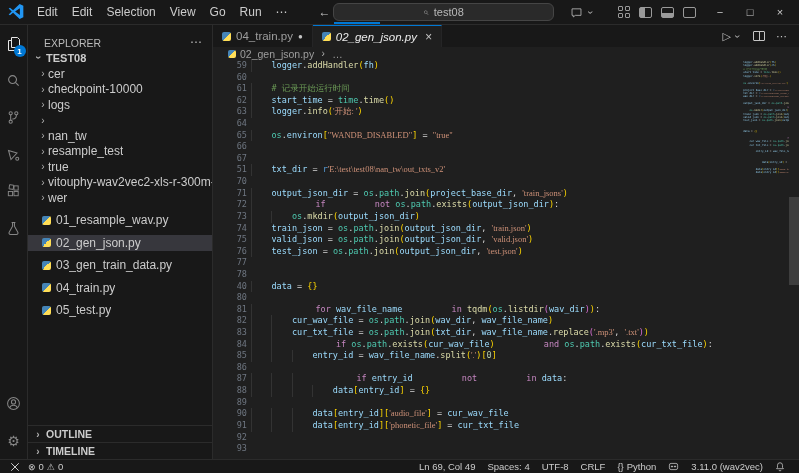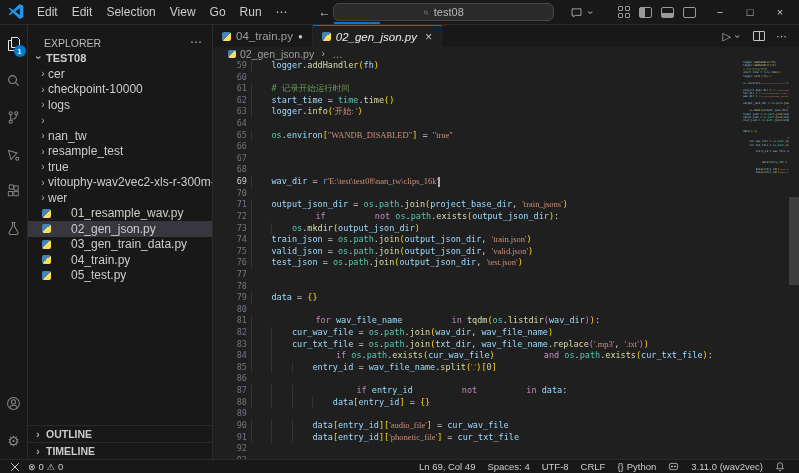--- a/index.html
+++ b/index.html
@@ -50,21 +50,21 @@
     font-size:10.5px; color:#bbbbbb; flex:none; }
   .sb-header .more { margin-left:auto; color:#bbbbbb; font-size:12px; }
   .tree { flex:1; overflow:hidden; font-size:12px; }
   .root-row { height:17px; display:flex; align-items:center; gap:3px; padding-left:5px;
     font-weight:bold; font-size:11px; color:#cccccc; }
   .tree-row { height:15.5px; display:flex; align-items:center; color:#cccccc; }
   .tree-row.selected { background:#37373d; }
   .chev { color:#b0b0b0; font-size:10px; width:10px; text-align:center; flex:none; }
   .chev-down { display:inline-block; transform:rotate(90deg); }
   .folder-row .chev { margin-left:10px; }
-  .file-row { padding-left:14px; gap:20px; }
+  .file-row { padding-left:14px; gap:5px;margin-top:7px; }
   .pyicon { width:9px; height:9px; border-radius:2px; flex:none;
     background:linear-gradient(135deg,#4584b6 50%,#ffde57 50%); }
   .tree-label { white-space:nowrap; overflow:hidden; }
   .sb-section { height:17px; border-top:1px solid #2b2b2b; display:flex; align-items:center;
     gap:3px; padding-left:5px; font-weight:bold; font-size:10.5px; color:#cccccc; flex:none; }
 
   
   .editor-col { flex:1; display:flex; flex-direction:column; background:#1f1f1f; min-width:0; }
   .tabbar { height:22px; background:#181818; display:flex; align-items:stretch; flex:none; }
   .tab { display:flex; align-items:center; gap:5px; padding:0 9px; font-size:11.5px;
@@ -337,32 +337,31 @@
       <div id="code-lines">
           <div class="code-row"><div class="gutter">59</div><div class="lcontent"><span class="ind" style="width: 20.468px;"></span><span class="tk-v">logger</span><span class="tk-p">.</span><span class="tk-f">addHandler</span><span class="tk-b1">(</span><span class="tk-v">fh</span><span class="tk-b1">)</span></div></div>
           <div class="code-row"><div class="gutter">60</div></div>
           <div class="code-row"><div class="gutter">61</div><div class="lcontent"><span class="ind" style="width: 20.468px;"></span><span class="tk-c"># 记录开始运行时间</span></div></div>
           <div class="code-row"><div class="gutter">62</div><div class="lcontent"><span class="ind" style="width: 20.468px;"></span><span class="tk-v">start_time</span><span class="tk-p"> = </span><span class="tk-m">time</span><span class="tk-p">.</span><span class="tk-f">time</span><span class="tk-b1">()</span></div></div>
           <div class="code-row"><div class="gutter">63</div><div class="lcontent"><span class="ind" style="width: 20.468px;"></span><span class="tk-v">logger</span><span class="tk-p">.</span><span class="tk-f">info</span><span class="tk-b1">(</span><span class="tk-s">'开始: '</span><span class="tk-b1">)</span></div></div>
           <div class="code-row"><div class="gutter">64</div><div class="lcontent"></div></div>
           <div class="code-row"><div class="gutter">65</div><div class="lcontent"><span class="ind" style="width: 20.468px;"></span><span class="tk-m">os</span><span class="tk-p">.</span><span class="tk-v">environ</span><span class="tk-b1">[</span><span class="tk-s">"WANDB_DISABLED"</span><span class="tk-b1">]</span><span class="tk-p"> = </span><span class="tk-s">"true"</span></div></div>
           <div class="code-row"><div class="gutter">66</div><div class="lcontent"></div></div>
           <div class="code-row"><div class="gutter">67</div></div>
-          <div class="code-row"><div class="gutter">68</div></div>
-          <div class="code-row"><div class="gutter cur">69</div><div class="lcontent"><span class="ind" style="width: 20.468px;"></span><span class="tk-v">wav_dir</span><span class="tk-p"> = </span><span class="tk-r">r</span><span class="tk-s">'E:\test\test08\nan_tw\clips_16k'</span><span class="cursor"></span></div></div>
+          <div class="code-row"><div class="gutter">51</div><div class="lcontent"><span class="ind" style="width: 20.468px;"></span><span class="tk-v">txt_dir</span><span class="tk-p"> = </span><span class="tk-r">r</span><span class="tk-s">'E:\test\test08\nan_tw\out_txts_v2'</span></div></div>
           <div class="code-row"><div class="gutter">70</div><div class="lcontent"></div></div>
           <div class="code-row"><div class="gutter">71</div><div class="lcontent"><span class="ind" style="width: 20.468px;"></span><span class="tk-v">output_json_dir</span><span class="tk-p"> = </span><span class="tk-m">os</span><span class="tk-p">.</span><span class="tk-m">path</span><span class="tk-p">.</span><span class="tk-f">join</span><span class="tk-b1">(</span><span class="tk-v">project_base_dir</span><span class="tk-p">, </span><span class="tk-s">'train_jsons'</span><span class="tk-b1">)</span></div></div>
           <div class="code-row"><div class="gutter">72</div><div class="lcontent"><span class="ind" style="width: 20.468px;"></span><span class="tk-k">if</span><span class="tk-p"> </span><span class="tk-k">not</span><span class="tk-p"> </span><span class="tk-m">os</span><span class="tk-p">.</span><span class="tk-m">path</span><span class="tk-p">.</span><span class="tk-f">exists</span><span class="tk-b1">(</span><span class="tk-v">output_json_dir</span><span class="tk-b1">)</span><span class="tk-p">:</span></div></div>
           <div class="code-row"><div class="gutter">73</div><div class="lcontent"><span class="ind" style="width: 40.936px;"></span><span class="tk-m">os</span><span class="tk-p">.</span><span class="tk-f">mkdir</span><span class="tk-b1">(</span><span class="tk-v">output_json_dir</span><span class="tk-b1">)</span></div></div>
           <div class="code-row"><div class="gutter">74</div><div class="lcontent"><span class="ind" style="width: 20.468px;"></span><span class="tk-v">train_json</span><span class="tk-p"> = </span><span class="tk-m">os</span><span class="tk-p">.</span><span class="tk-m">path</span><span class="tk-p">.</span><span class="tk-f">join</span><span class="tk-b1">(</span><span class="tk-v">output_json_dir</span><span class="tk-p">, </span><span class="tk-s">'train.json'</span><span class="tk-b1">)</span></div></div>
           <div class="code-row"><div class="gutter">75</div><div class="lcontent"><span class="ind" style="width: 20.468px;"></span><span class="tk-v">valid_json</span><span class="tk-p"> = </span><span class="tk-m">os</span><span class="tk-p">.</span><span class="tk-m">path</span><span class="tk-p">.</span><span class="tk-f">join</span><span class="tk-b1">(</span><span class="tk-v">output_json_dir</span><span class="tk-p">, </span><span class="tk-s">'valid.json'</span><span class="tk-b1">)</span></div></div>
           <div class="code-row"><div class="gutter">76</div><div class="lcontent"><span class="ind" style="width: 20.468px;"></span><span class="tk-v">test_json</span><span class="tk-p"> = </span><span class="tk-m">os</span><span class="tk-p">.</span><span class="tk-m">path</span><span class="tk-p">.</span><span class="tk-f">join</span><span class="tk-b1">(</span><span class="tk-v">output_json_dir</span><span class="tk-p">, </span><span class="tk-s">'test.json'</span><span class="tk-b1">)</span></div></div>
           <div class="code-row"><div class="gutter">77</div><div class="lcontent"></div></div>
           <div class="code-row"><div class="gutter">78</div><div class="lcontent"></div></div>
-          <div class="code-row"><div class="gutter">79</div><div class="lcontent"><span class="ind" style="width: 20.468px;"></span><span class="tk-v">data</span><span class="tk-p"> = </span><span class="tk-b1">{}</span></div></div>
+          <div class="code-row"><div class="gutter">40</div><div class="lcontent"><span class="ind" style="width: 20.468px;"></span><span class="tk-v">data</span><span class="tk-p"> = </span><span class="tk-b1">{}</span></div></div>
           <div class="code-row"><div class="gutter">80</div><div class="lcontent"></div></div>
           <div class="code-row"><div class="gutter">81</div><div class="lcontent"><span class="ind" style="width: 20.468px;"></span><span class="tk-k">for</span><span class="tk-p"> </span><span class="tk-v">wav_file_name</span><span class="tk-p"> </span><span class="tk-k">in</span><span class="tk-p"> </span><span class="tk-f">tqdm</span><span class="tk-b1">(</span><span class="tk-m">os</span><span class="tk-p">.</span><span class="tk-f">listdir</span><span class="tk-b2">(</span><span class="tk-v">wav_dir</span><span class="tk-b2">)</span><span class="tk-b1">)</span><span class="tk-p">:</span></div></div>
           <div class="code-row"><div class="gutter">82</div><div class="lcontent"><span class="ind" style="width: 40.936px;"></span><span class="tk-v">cur_wav_file</span><span class="tk-p"> = </span><span class="tk-m">os</span><span class="tk-p">.</span><span class="tk-m">path</span><span class="tk-p">.</span><span class="tk-f">join</span><span class="tk-b1">(</span><span class="tk-v">wav_dir</span><span class="tk-p">, </span><span class="tk-v">wav_file_name</span><span class="tk-b1">)</span></div></div>
           <div class="code-row"><div class="gutter">83</div><div class="lcontent"><span class="ind" style="width: 40.936px;"></span><span class="tk-v">cur_txt_file</span><span class="tk-p"> = </span><span class="tk-m">os</span><span class="tk-p">.</span><span class="tk-m">path</span><span class="tk-p">.</span><span class="tk-f">join</span><span class="tk-b1">(</span><span class="tk-v">txt_dir</span><span class="tk-p">, </span><span class="tk-v">wav_file_name</span><span class="tk-p">.</span><span class="tk-f">replace</span><span class="tk-b2">(</span><span class="tk-s">'.mp3'</span><span class="tk-p">, </span><span class="tk-s">'.txt'</span><span class="tk-b2">)</span><span class="tk-b1">)</span></div></div>
           <div class="code-row"><div class="gutter">84</div><div class="lcontent"><span class="ind" style="width: 40.936px;"></span><span class="tk-k">if</span><span class="tk-p"> </span><span class="tk-m">os</span><span class="tk-p">.</span><span class="tk-m">path</span><span class="tk-p">.</span><span class="tk-f">exists</span><span class="tk-b1">(</span><span class="tk-v">cur_wav_file</span><span class="tk-b1">)</span><span class="tk-p"> </span><span class="tk-k">and</span><span class="tk-p"> </span><span class="tk-m">os</span><span class="tk-p">.</span><span class="tk-m">path</span><span class="tk-p">.</span><span class="tk-f">exists</span><span class="tk-b1">(</span><span class="tk-v">cur_txt_file</span><span class="tk-b1">)</span><span class="tk-p">:</span></div></div>
           <div class="code-row"><div class="gutter">85</div><div class="lcontent"><span class="ind" style="width: 61.404px;"></span><span class="tk-v">entry_id</span><span class="tk-p"> = </span><span class="tk-v">wav_file_name</span><span class="tk-p">.</span><span class="tk-f">split</span><span class="tk-b1">(</span><span class="tk-s">'.'</span><span class="tk-b1">)[</span><span class="tk-n">0</span><span class="tk-b1">]</span></div></div>
           <div class="code-row"><div class="gutter">86</div><div class="lcontent"></div></div>
           <div class="code-row"><div class="gutter">87</div><div class="lcontent"><span class="ind" style="width: 61.404px;"></span><span class="tk-k">if</span><span class="tk-p"> </span><span class="tk-v">entry_id</span><span class="tk-p"> </span><span class="tk-k">not</span><span class="tk-p"> </span><span class="tk-k">in</span><span class="tk-p"> </span><span class="tk-v">data</span><span class="tk-p">:</span></div></div>
           <div class="code-row"><div class="gutter">88</div><div class="lcontent"><span class="ind" style="width: 81.872px;"></span><span class="tk-v">data</span><span class="tk-b1">[</span><span class="tk-v">entry_id</span><span class="tk-b1">]</span><span class="tk-p"> = </span><span class="tk-b1">{}</span></div></div>
           <div class="code-row"><div class="gutter">89</div><div class="lcontent"></div></div>

